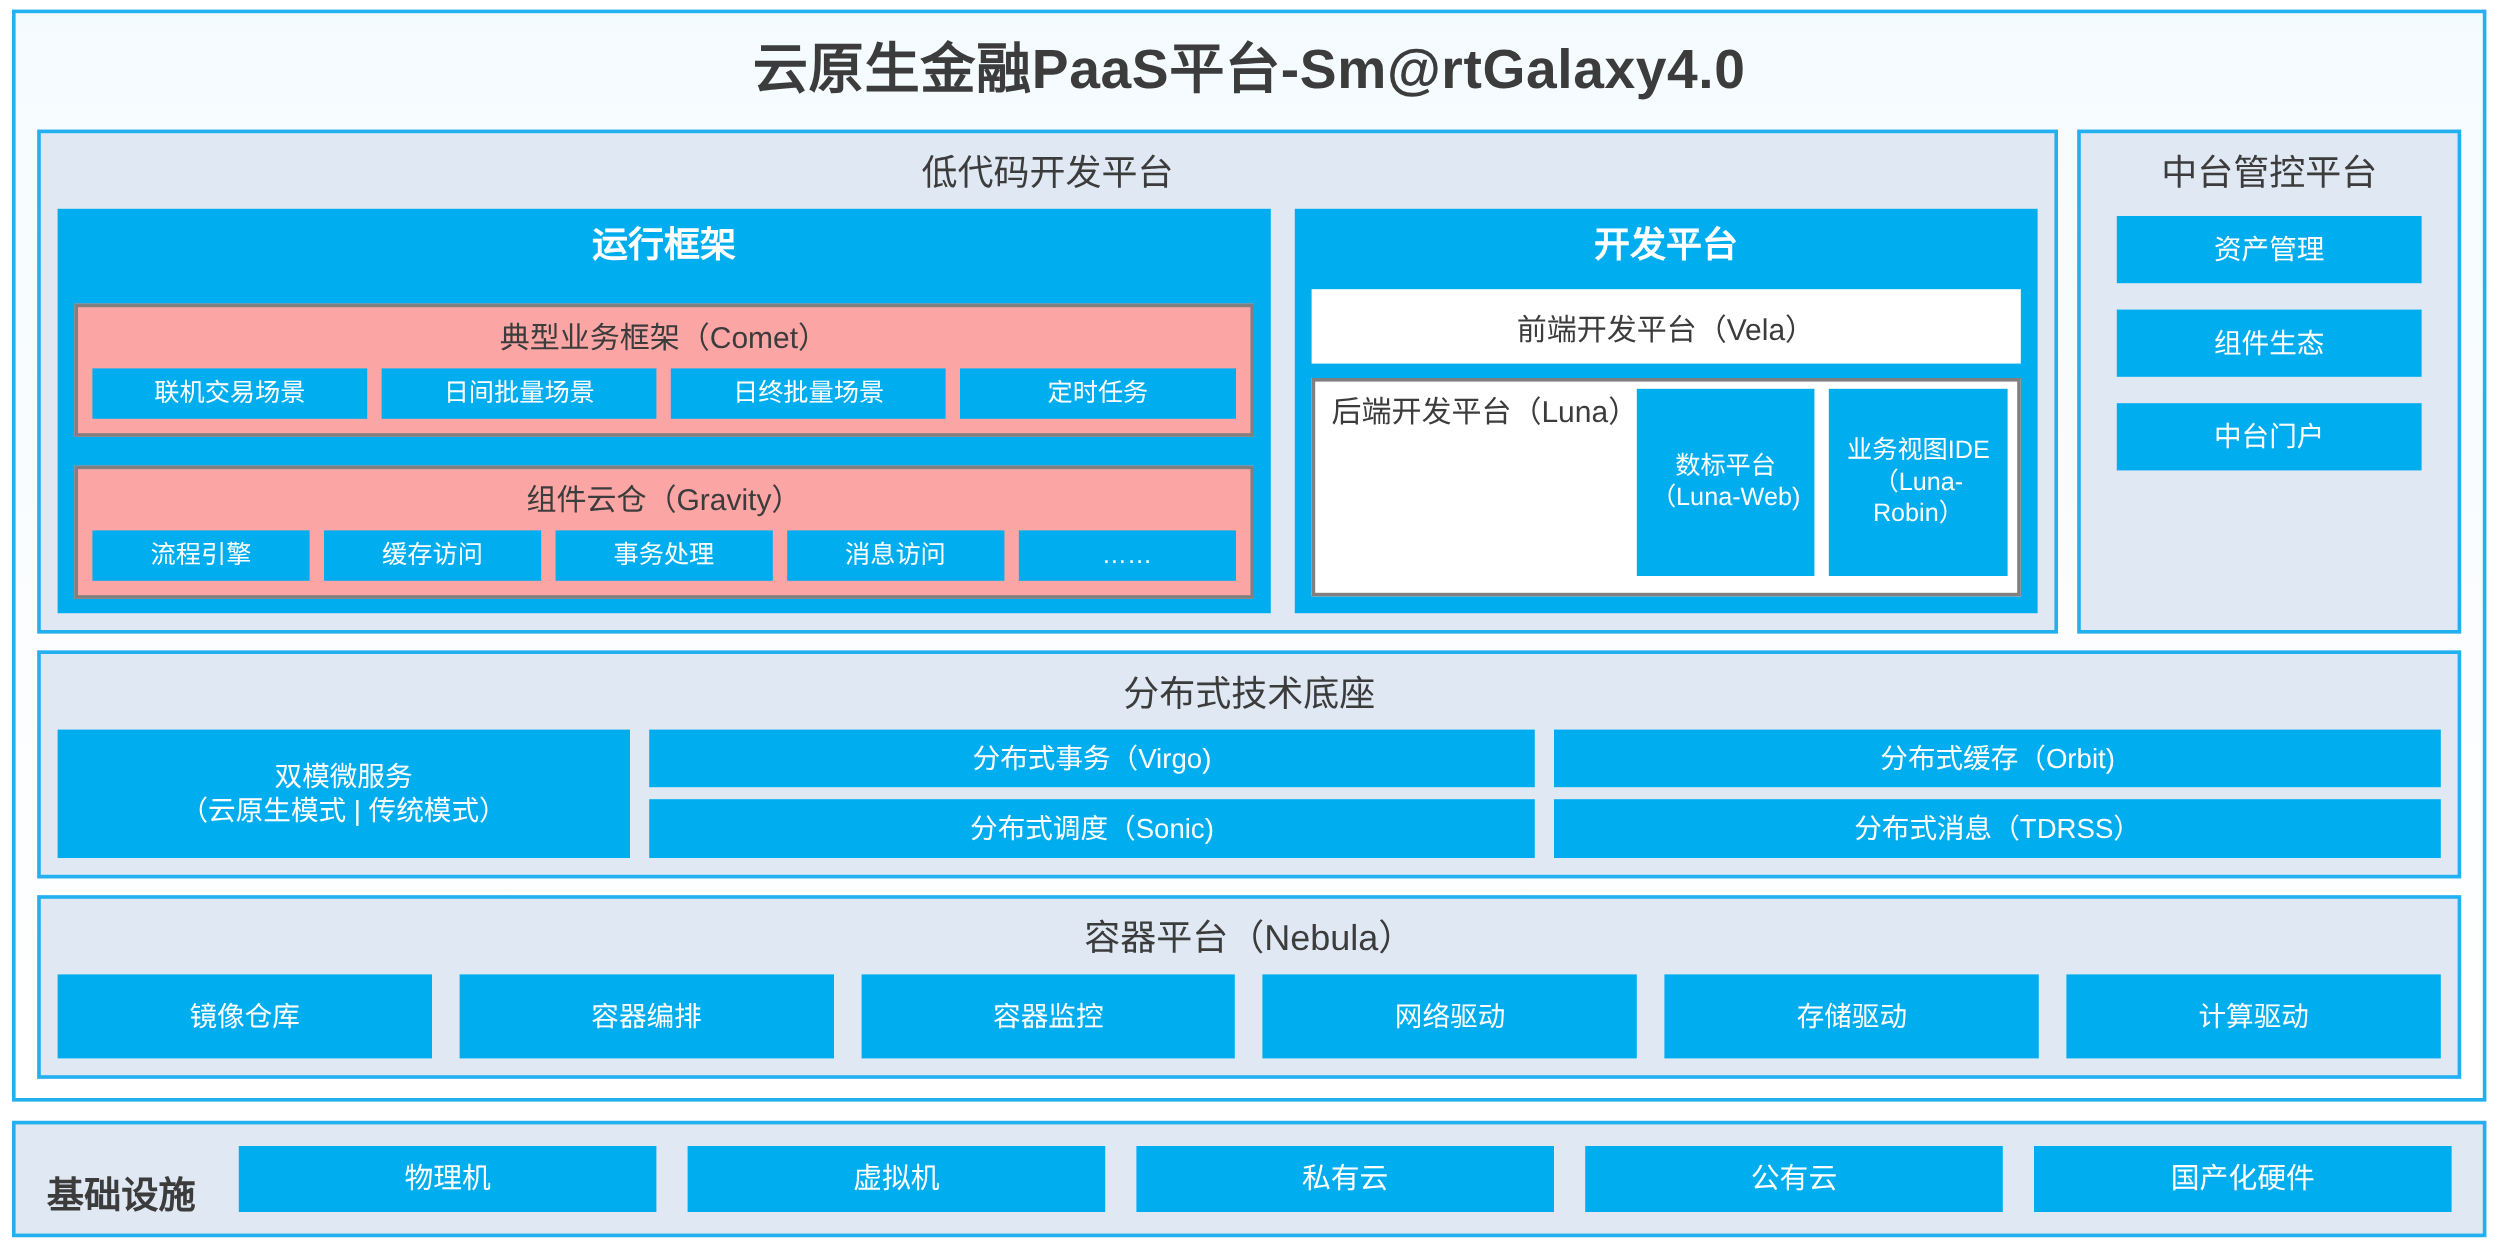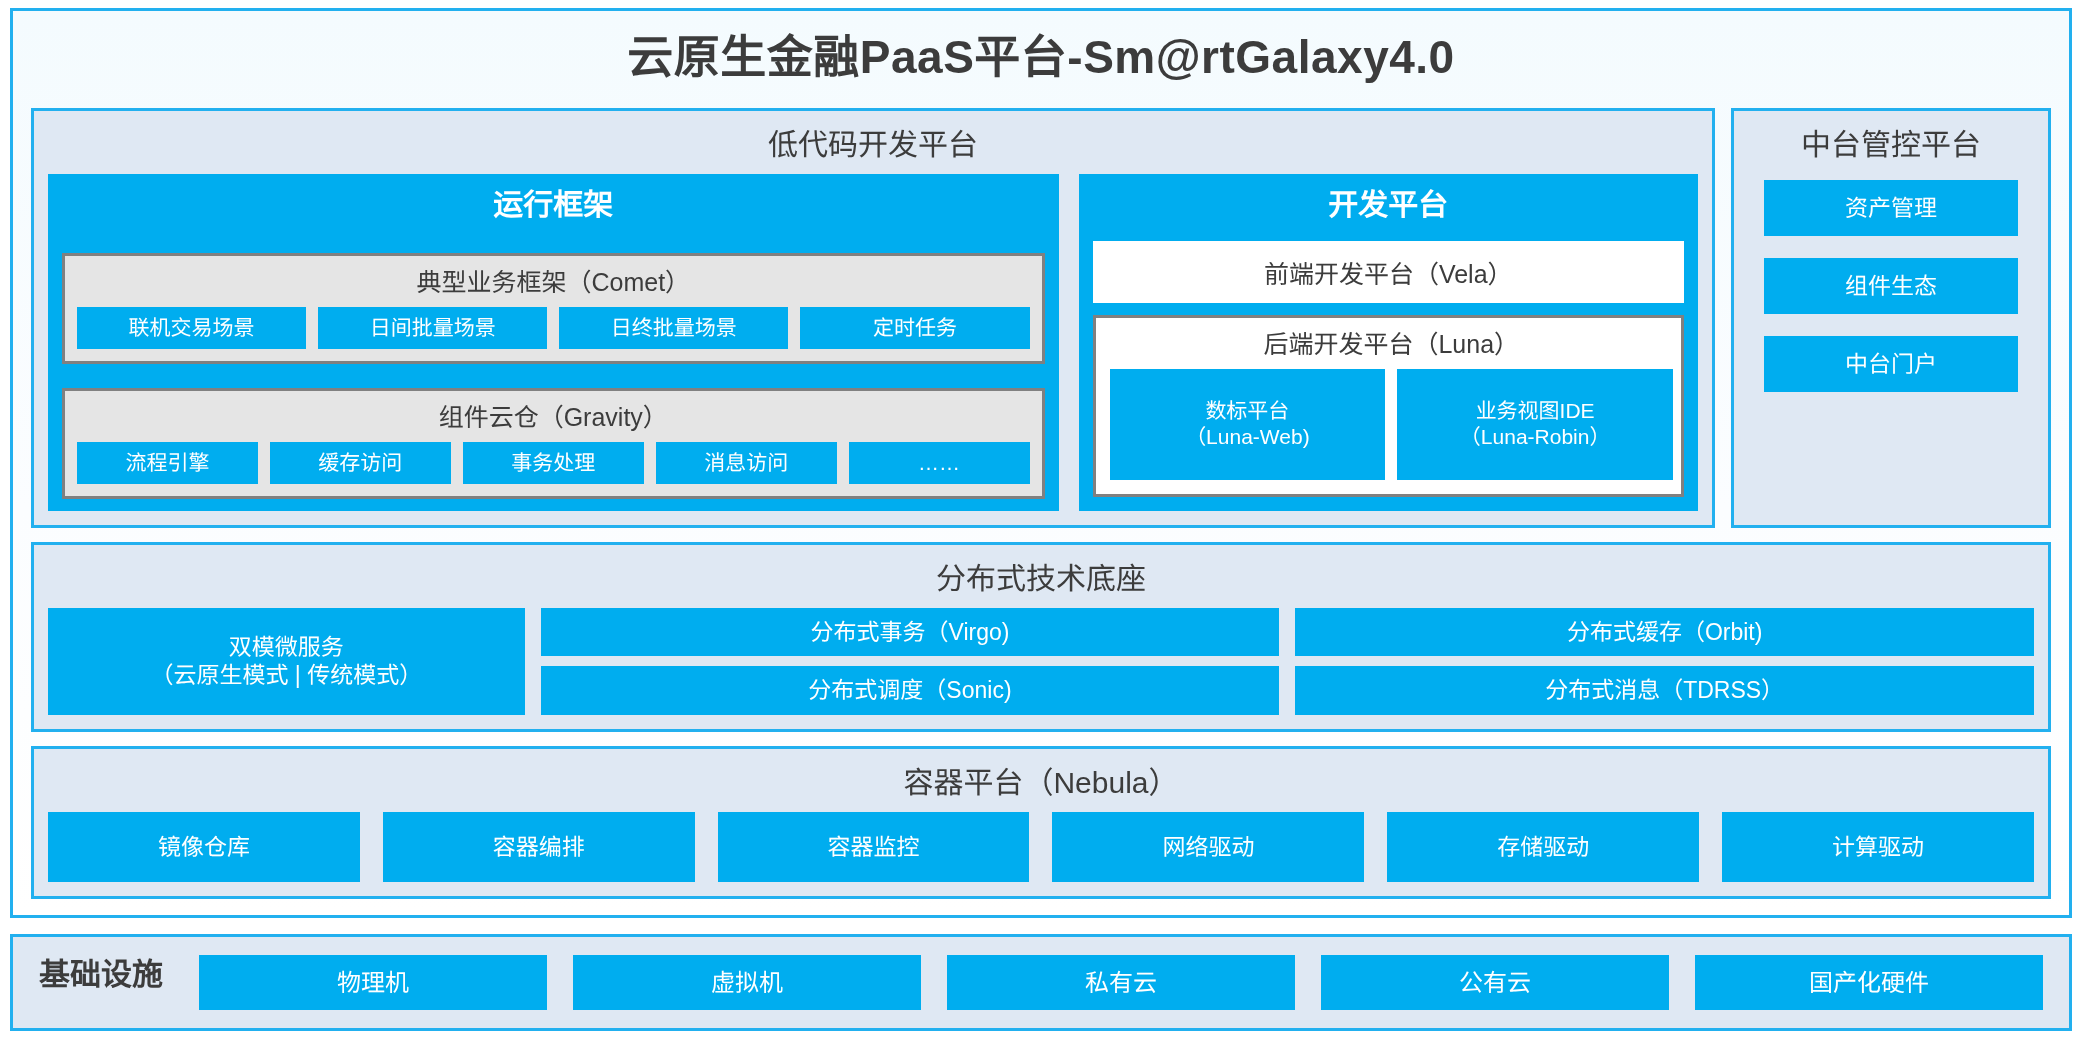--- a/index.html
+++ b/index.html
@@ -106,21 +106,21 @@
     text-align: center;
     font-size: 30px;
     font-weight: bold;
     color: #ffffff;
     line-height: 1.25;
     padding: 4px 0 6px 0;
   }
 
   
   .whitecard {
-    background: #e5e5e5;
+    background: #fca5a5;
     border: 3px solid #808080;
     box-sizing: border-box;
     padding: 6px 12px 12px 12px;
     display: flex;
     flex-direction: column;
     flex: 1 1 auto;
   }
   .whitecard-title {
     text-align: center;
     font-size: 25px;
@@ -166,21 +166,21 @@
     color: #3c3c3c;
     flex: 0 0 62px;
     text-align: center;
   }
   .luna-card {
     background: #ffffff;
     border: 3px solid #808080;
     box-sizing: border-box;
     padding: 6px 8px 14px 14px;
     display: flex;
-    flex-direction: column;
+    flex-direction: row;
     flex: 1 1 auto;
     justify-content: center;
   }
 
   
   .midoffice-stack {
     display: flex;
     flex-direction: column;
     gap: 22px;
     flex: 1 1 auto;
@@ -231,21 +231,21 @@
     flex: 1 1 0;
     font-size: 23px;
   }
 
   
   .infra-panel {
     border: 3px solid #22b0ef;
     background: #dfe8f3;
     box-sizing: border-box;
     display: flex;
-    align-items: flex-start;
+    align-items: flex-end;
     gap: 20px;
     padding: 12px 26px;
     flex: 1 1 auto;
     min-height: 0;
   }
   .infra-label {
     font-size: 31px;
     font-weight: bold;
     color: #3c3c3c;
     flex: 0 0 auto;

